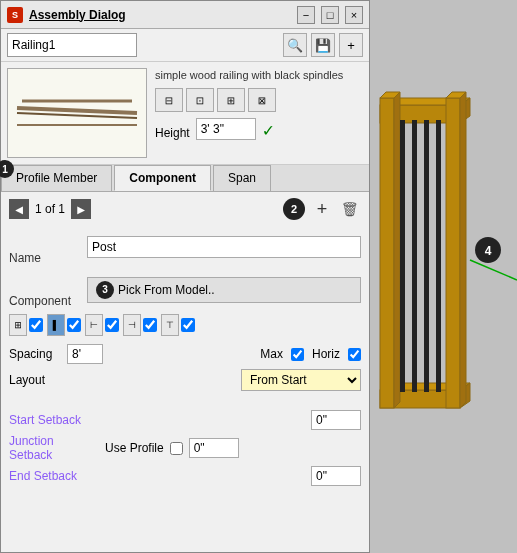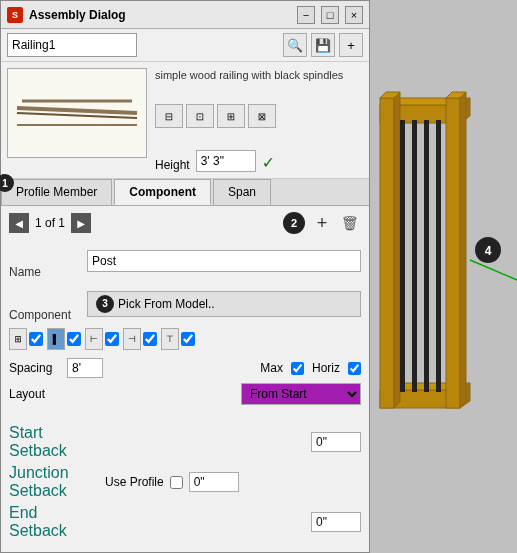--- a/index.html
+++ b/index.html
@@ -38,20 +38,21 @@
       border-radius: 2px;
       margin-right: 6px;
       flex-shrink: 0;
       display: flex; align-items: center; justify-content: center;
       color: white; font-size: 9px; font-weight: bold;
     }
     .title-bar-title {
       flex: 1;
       font-size: 12px;
       font-weight: bold;
+      text-decoration: underline;
     }
     .title-bar-controls {
       display: flex;
       gap: 6px;
     }
     .title-bar-btn {
       width: 18px; height: 18px;
       border: 1px solid #888;
       background: #ddd;
       cursor: pointer;
@@ -107,21 +108,21 @@
       overflow: hidden;
     }
     .preview-image svg {
       width: 130px; height: 40px;
     }
 
     .preview-right {
       flex: 1;
       display: flex;
       flex-direction: column;
-      gap: 20px;
+      gap: 4px;
     }
     .description-text {
       font-size: 11px;
       color: #333;
       line-height: 1.3;
     }
 
     .icon-row {
       display: flex;
       gap: 3px;
@@ -321,32 +322,32 @@
       display: flex;
       align-items: center;
       gap: 8px;
       margin-bottom: 19px;
     }
     .layout-label { font-size: 12px; width: 50px; }
     .layout-select {
       margin-left: auto;
       width: 120px; height: 22px;
       border: 1px solid #aaa;
-      background: #a21caf;
+      background: #fef9c3;
       font-size: 12px;
       padding: 1px 4px;
     }
 
     .setback-row {
       display: flex;
       align-items: center;
       gap: 6px;
       margin-bottom: 4px;
     }
-    .setback-label { font-size: 16px; width: 90px; color: #0f766e; }
+    .setback-label { font-size: 12px; width: 90px; color: #8b5cf6; }
     .setback-input {
       width: 50px; height: 20px;
       border: 1px solid #aaa;
       background: white;
       padding: 2px 4px;
       font-size: 12px;
     }
     .use-advanced-label { font-size: 12px; }
 
     .right-panel {

